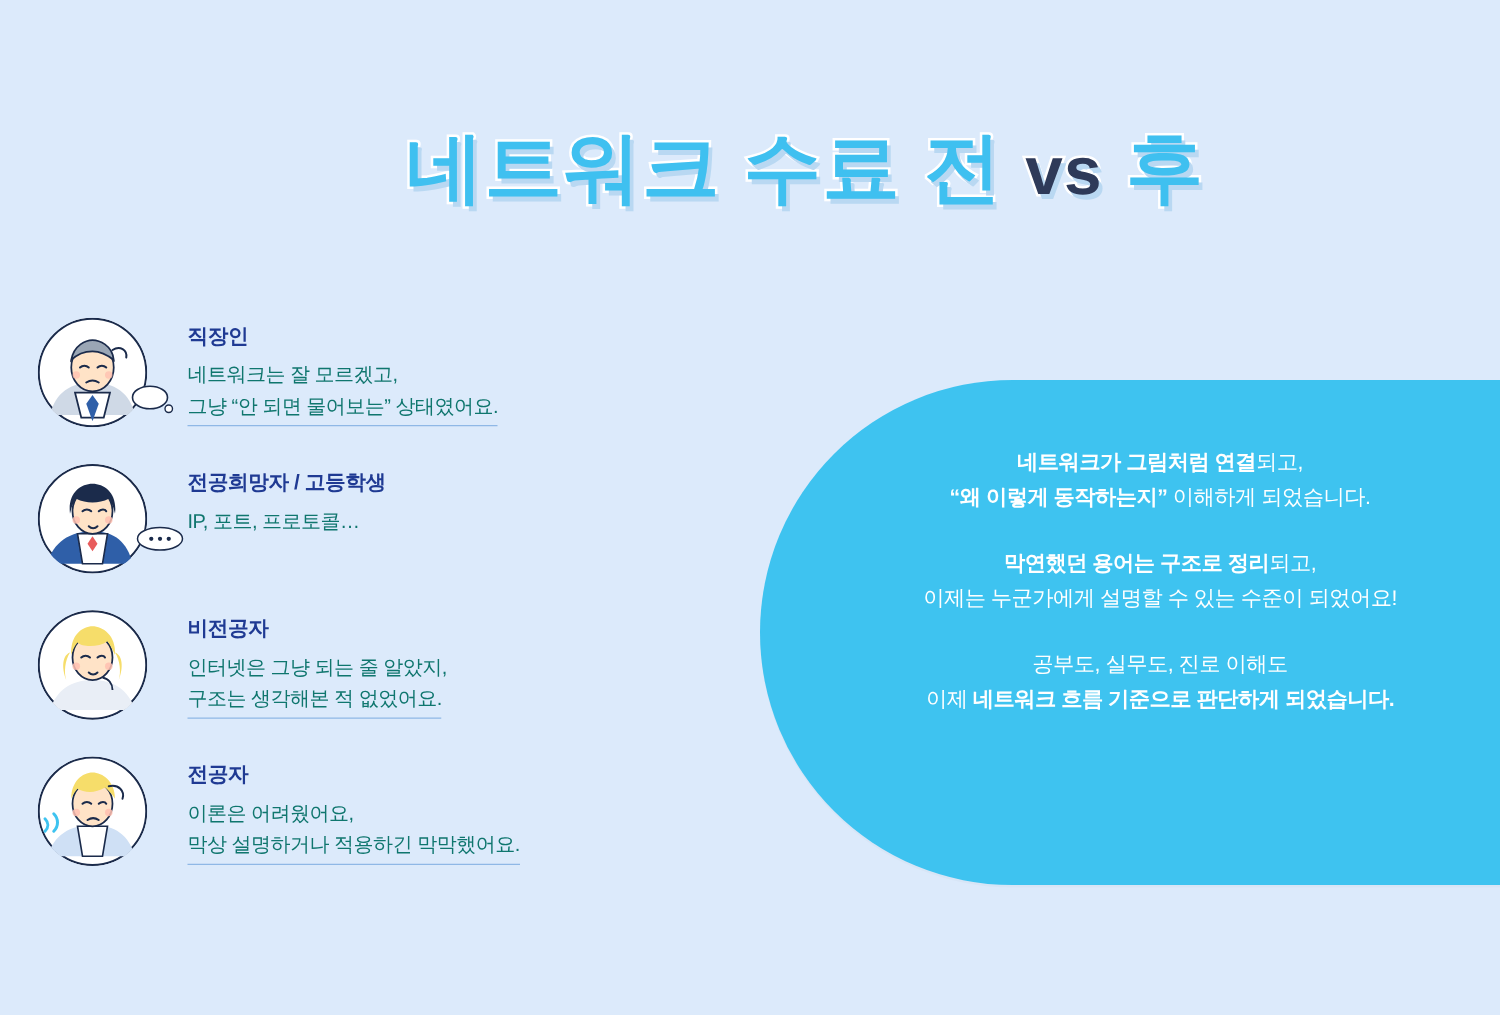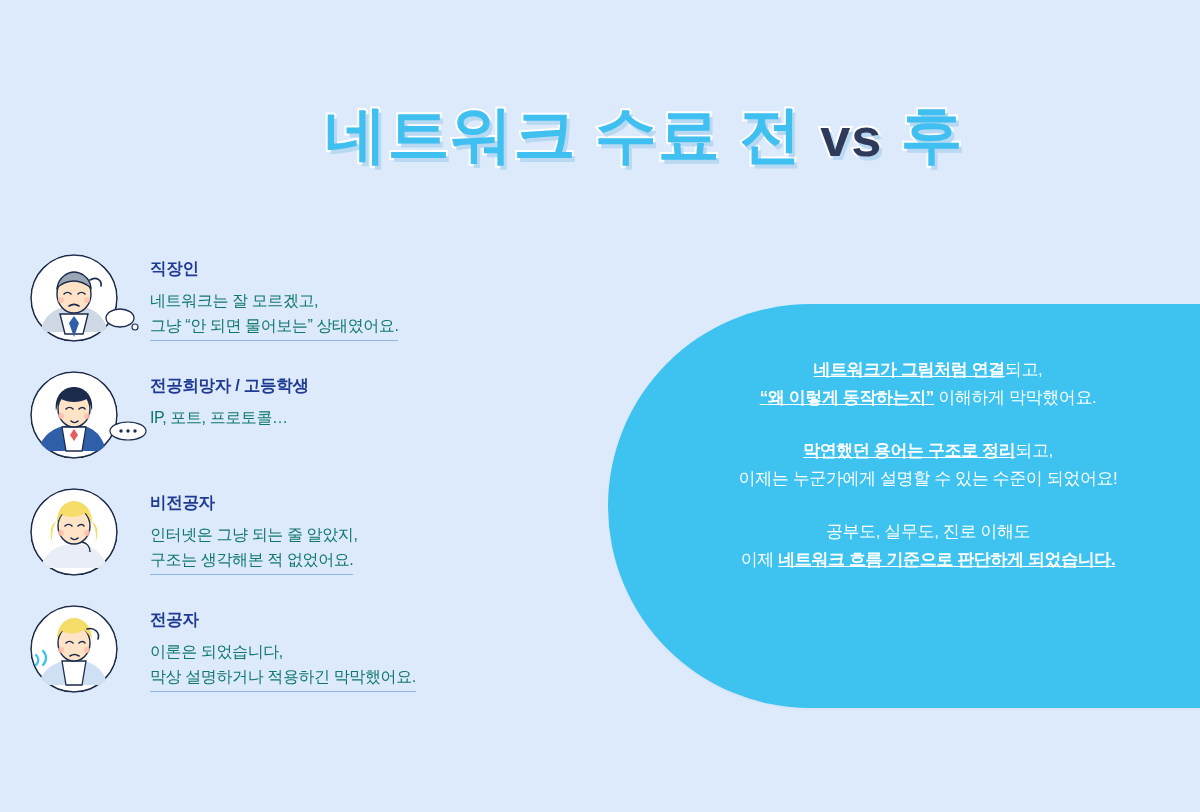--- a/index.html
+++ b/index.html
@@ -121,21 +121,21 @@
   .panel-group {
     margin-bottom: 26px;
   }
   .panel-group:last-child { margin-bottom: 0; }
   .panel-line {
     font-size: 17px;
     color: #ffffff;
     line-height: 1.62;
     letter-spacing: -0.4px;
   }
-  .panel-line b { font-weight: bold; text-decoration: underline; }
+  .panel-line b { font-weight: bold; }
 
   
   svg { display: block; }
 </style>
 </head>
 <body>
 
 <div class="canvas">
 
   <div class="title-wrap">
@@ -252,32 +252,32 @@
             <path d="M40 51c3-2 6-2 9 0" fill="none" stroke="#1b2b4b" stroke-width="1.6" stroke-linecap="round"></path>
             <path d="M57 24c8-2 13 4 11 10" fill="none" stroke="#1b2b4b" stroke-width="1.6" stroke-linecap="round"></path>
             <path d="M6 50c3 3 3 7 0 10M13 46c4 4 4 10 0 14" fill="none" stroke="#3ec3f0" stroke-width="2.4" stroke-linecap="round"></path>
             <circle cx="31" cy="45" r="3" fill="#ffc0b0" opacity=".85"></circle>
             <circle cx="57" cy="45" r="3" fill="#ffc0b0" opacity=".85"></circle>
           </svg>
         </div>
       </div>
       <div class="person-text">
         <div class="p-role">전공자</div>
-        <div class="p-line">이론은 되었습니다,</div>
+        <div class="p-line">이론은 어려웠어요,</div>
         <div class="p-line underline">막상 설명하거나 적용하긴 막막했어요.</div>
       </div>
     </div>
 
   </div>
 
   <div class="panel">
     <div class="panel-inner">
         <div class="panel-group">
           <div class="panel-line"><b>네트워크가 그림처럼 연결</b><span>되고,</span></div>
-          <div class="panel-line"><b>“왜 이렇게 동작하는지”</b><span> 이해하게 막막했어요.</span></div>
+          <div class="panel-line"><b>“왜 이렇게 동작하는지”</b><span> 이해하게 되었습니다.</span></div>
         </div>
         <div class="panel-group">
           <div class="panel-line"><b>막연했던 용어는 구조로 정리</b><span>되고,</span></div>
           <div class="panel-line"><span>이제는 누군가에게 설명할 수 있는 수준이 되었어요!</span></div>
         </div>
         <div class="panel-group">
           <div class="panel-line soft"><span>공부도, 실무도, 진로 이해도</span></div>
           <div class="panel-line"><span>이제 </span><b>네트워크 흐름 기준으로 판단</b><b>하게 되었습니다.</b></div>
         </div>
       </div>

